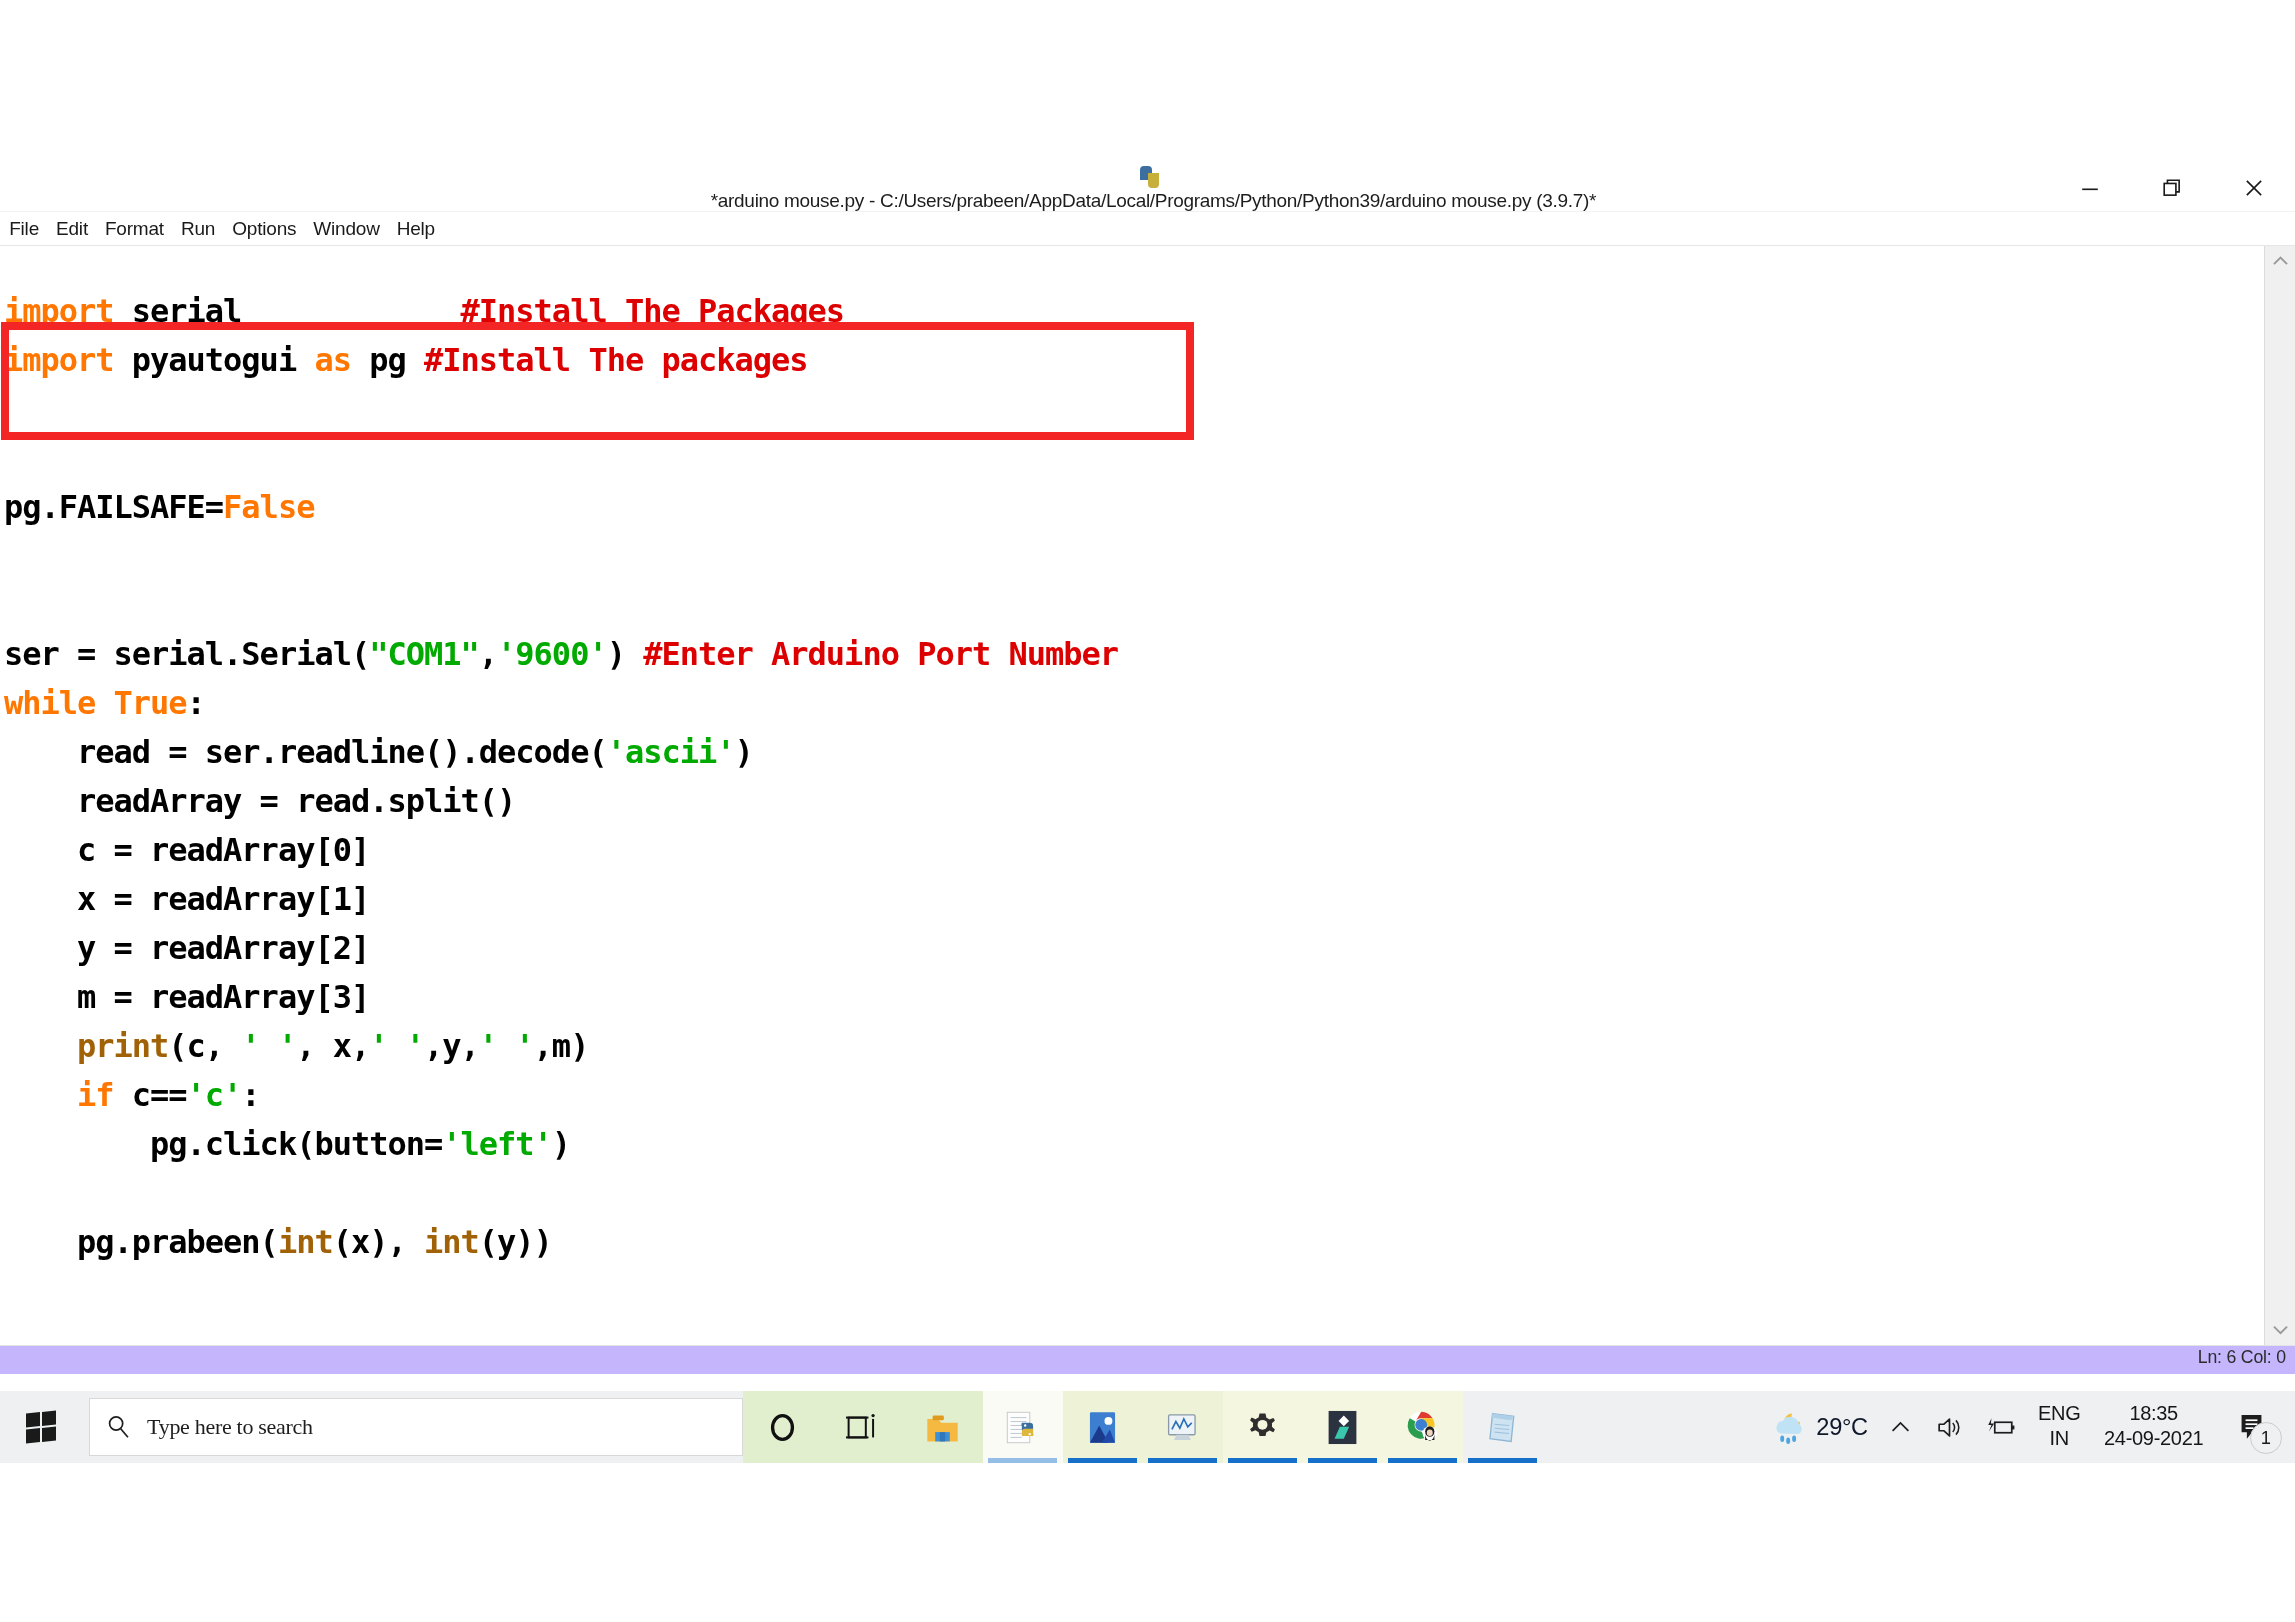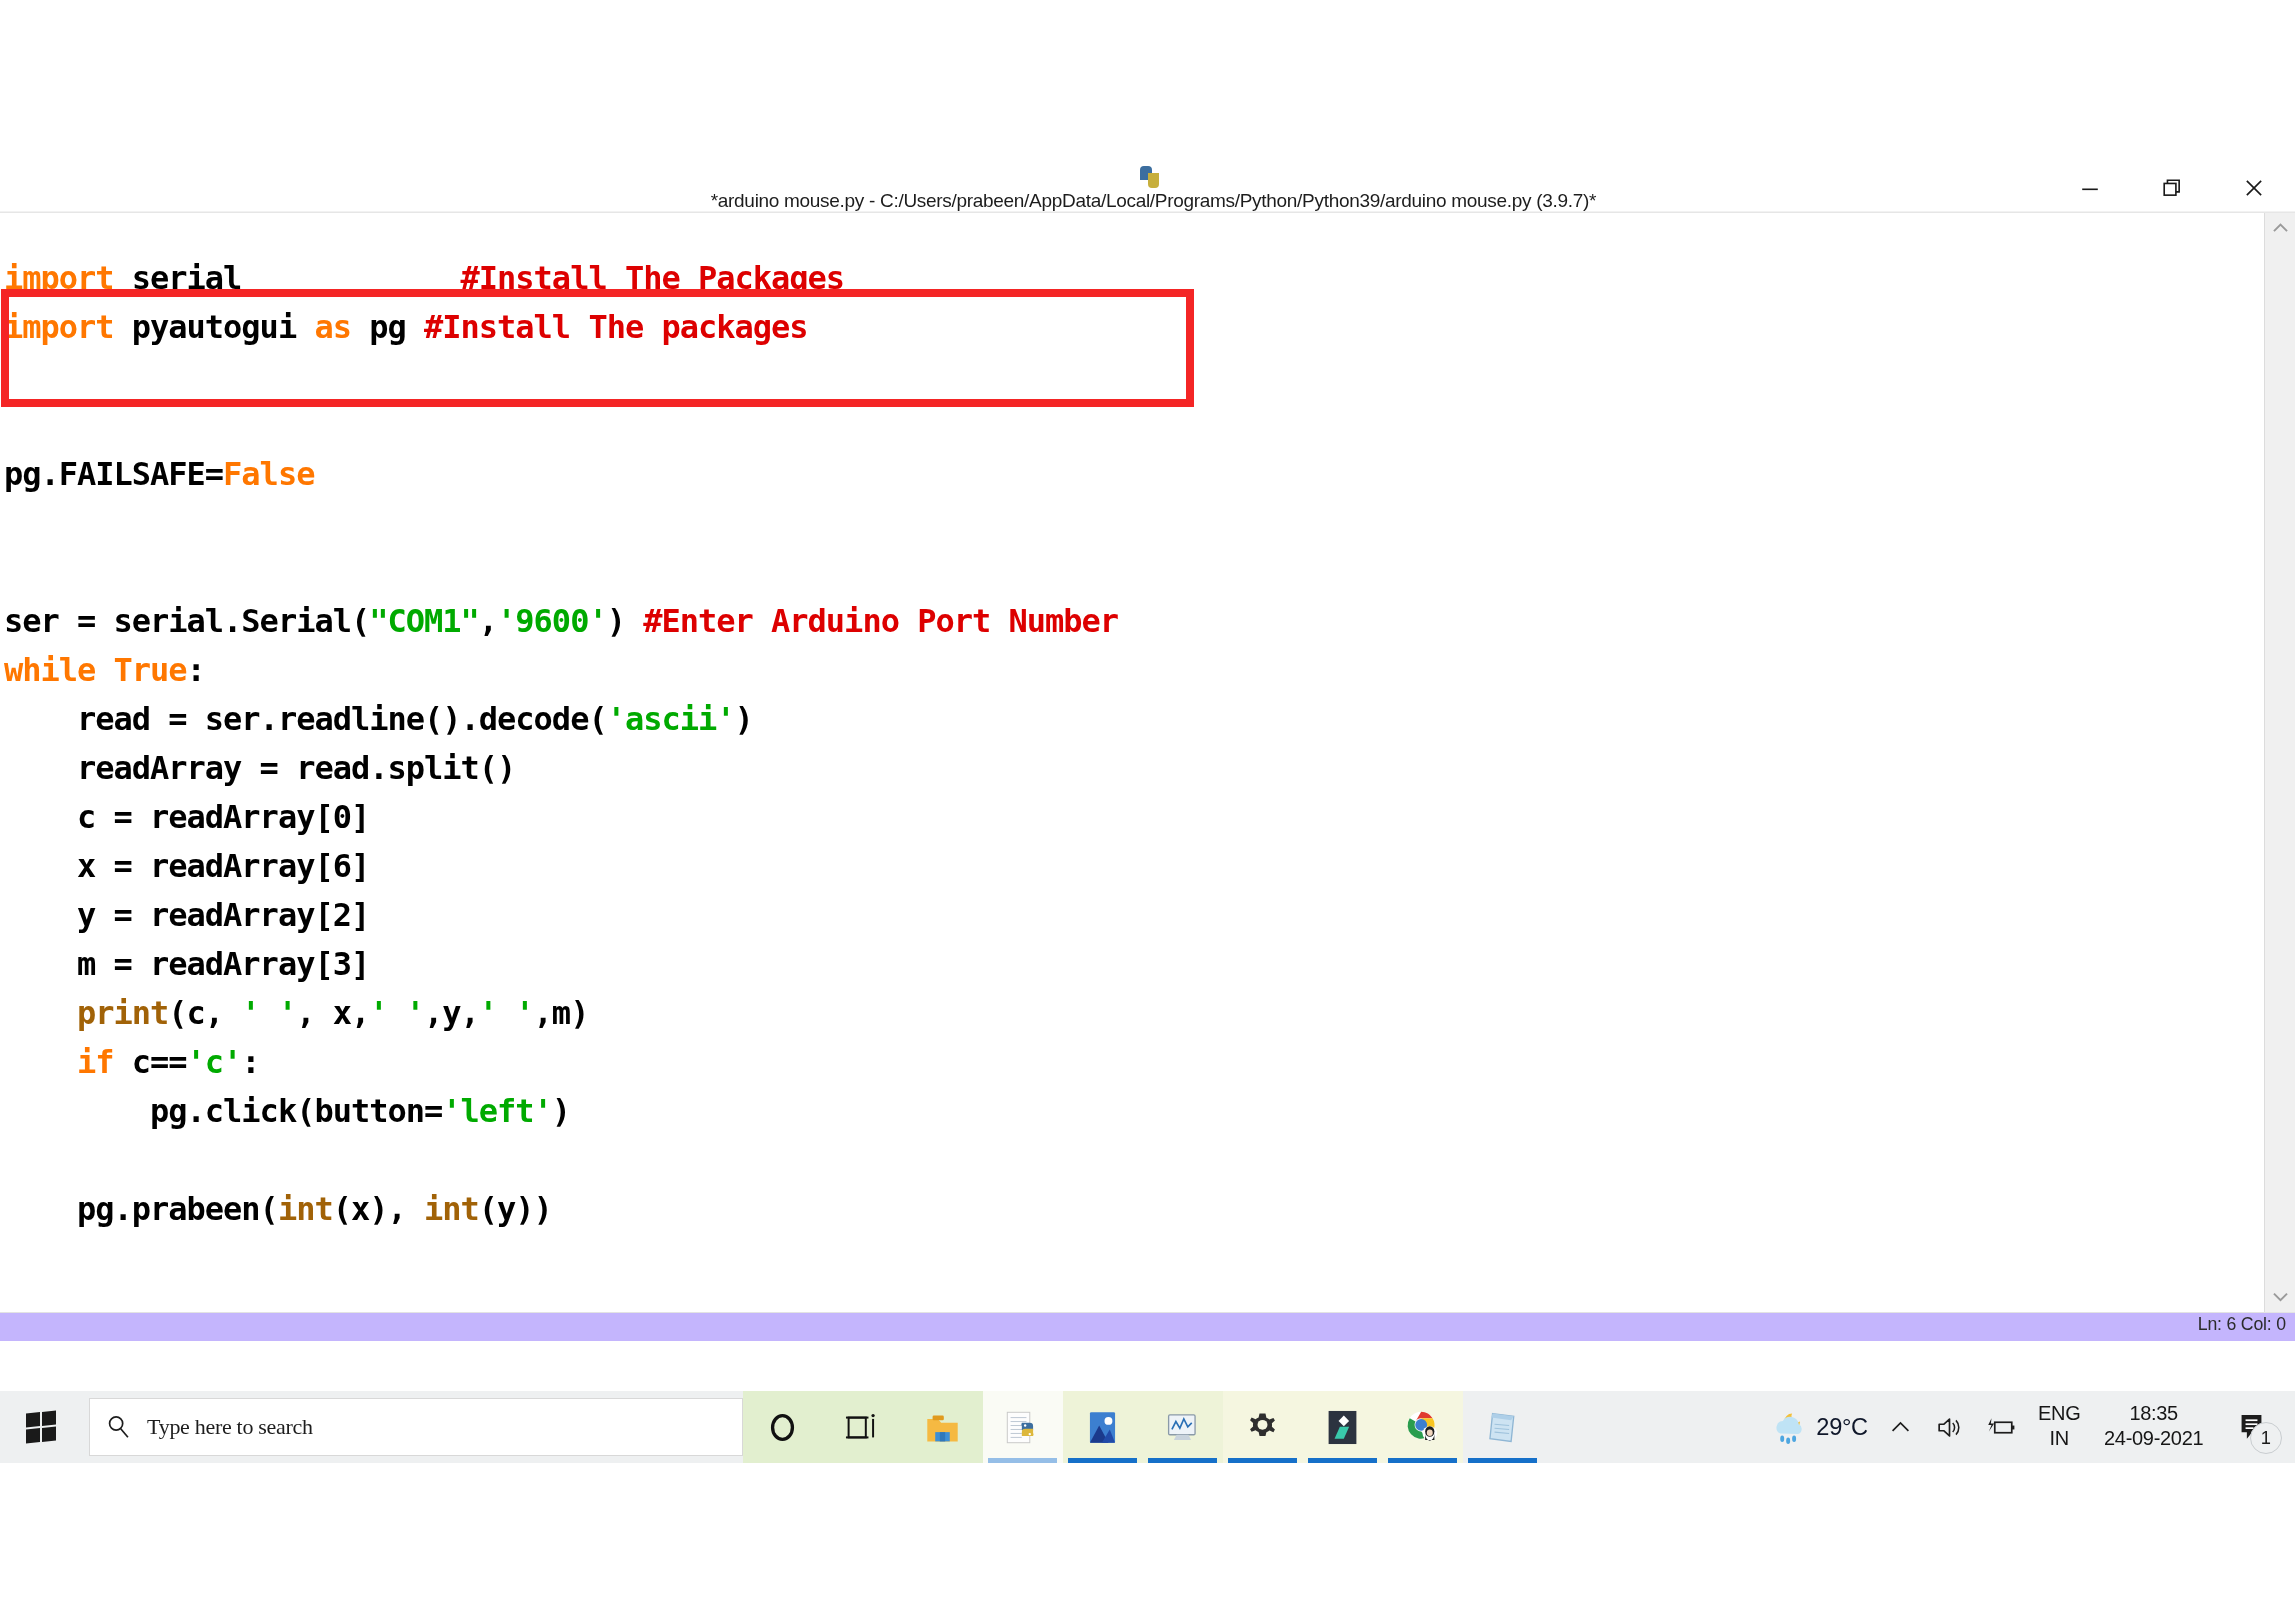--- a/index.html
+++ b/index.html
@@ -367,35 +367,44 @@
         </div>
         <div class="winbtn">
           <svg width="26" height="26" viewBox="0 0 40 40">
             <line x1="9" y1="9" x2="31" y2="31" stroke="#1a1a1a" stroke-width="2.5"></line>
             <line x1="31" y1="9" x2="9" y2="31" stroke="#1a1a1a" stroke-width="2.5"></line>
           </svg>
         </div>
       </div>
     </div>
 
+    <div id="menubar">
+      <span class="menu-item">File</span>
+      <span class="menu-item">Edit</span>
+      <span class="menu-item">Format</span>
+      <span class="menu-item">Run</span>
+      <span class="menu-item">Options</span>
+      <span class="menu-item">Window</span>
+      <span class="menu-item">Help</span>
+    </div>
 
     <div id="editor-area">
       <pre id="code"><span><span class="kw">import</span><span> serial</span><span>            </span><span class="cm">#Install The Packages</span></span>
 <span><span class="kw">import</span><span> pyautogui </span><span class="kw">as</span><span> pg </span><span class="cm">#Install The packages</span></span>
 <span></span>
 <span></span>
 <span><span>pg.FAILSAFE=</span><span class="kw">False</span></span>
 <span></span>
 <span></span>
 <span><span>ser = serial.Serial(</span><span class="str">"COM1"</span><span>,</span><span class="str">'9600'</span><span>) </span><span class="cm">#Enter Arduino Port Number</span></span>
 <span><span class="kw">while</span><span> </span><span class="kw">True</span><span>:</span></span>
 <span><span>    read = ser.readline().decode(</span><span class="str">'ascii'</span><span>)</span></span>
 <span><span>    readArray = read.split()</span></span>
 <span><span>    c = readArray[0]</span></span>
-<span><span>    x = readArray[6]</span></span>
+<span><span>    x = readArray[1]</span></span>
 <span><span>    y = readArray[2]</span></span>
 <span><span>    m = readArray[3]</span></span>
 <span><span>    </span><span class="bi">print</span><span>(c, </span><span class="str">' '</span><span>, x,</span><span class="str">' '</span><span>,y,</span><span class="str">' '</span><span>,m)</span></span>
 <span><span>    </span><span class="kw">if</span><span> c==</span><span class="str">'c'</span><span>:</span></span>
 <span><span>        pg.click(button=</span><span class="str">'left'</span><span>)</span></span>
 <span></span>
 <span><span>    pg.prabeen(</span><span class="bi">int</span><span>(x), </span><span class="bi">int</span><span>(y))</span></span></pre>
 
       <div id="highlight-box"></div>
 

